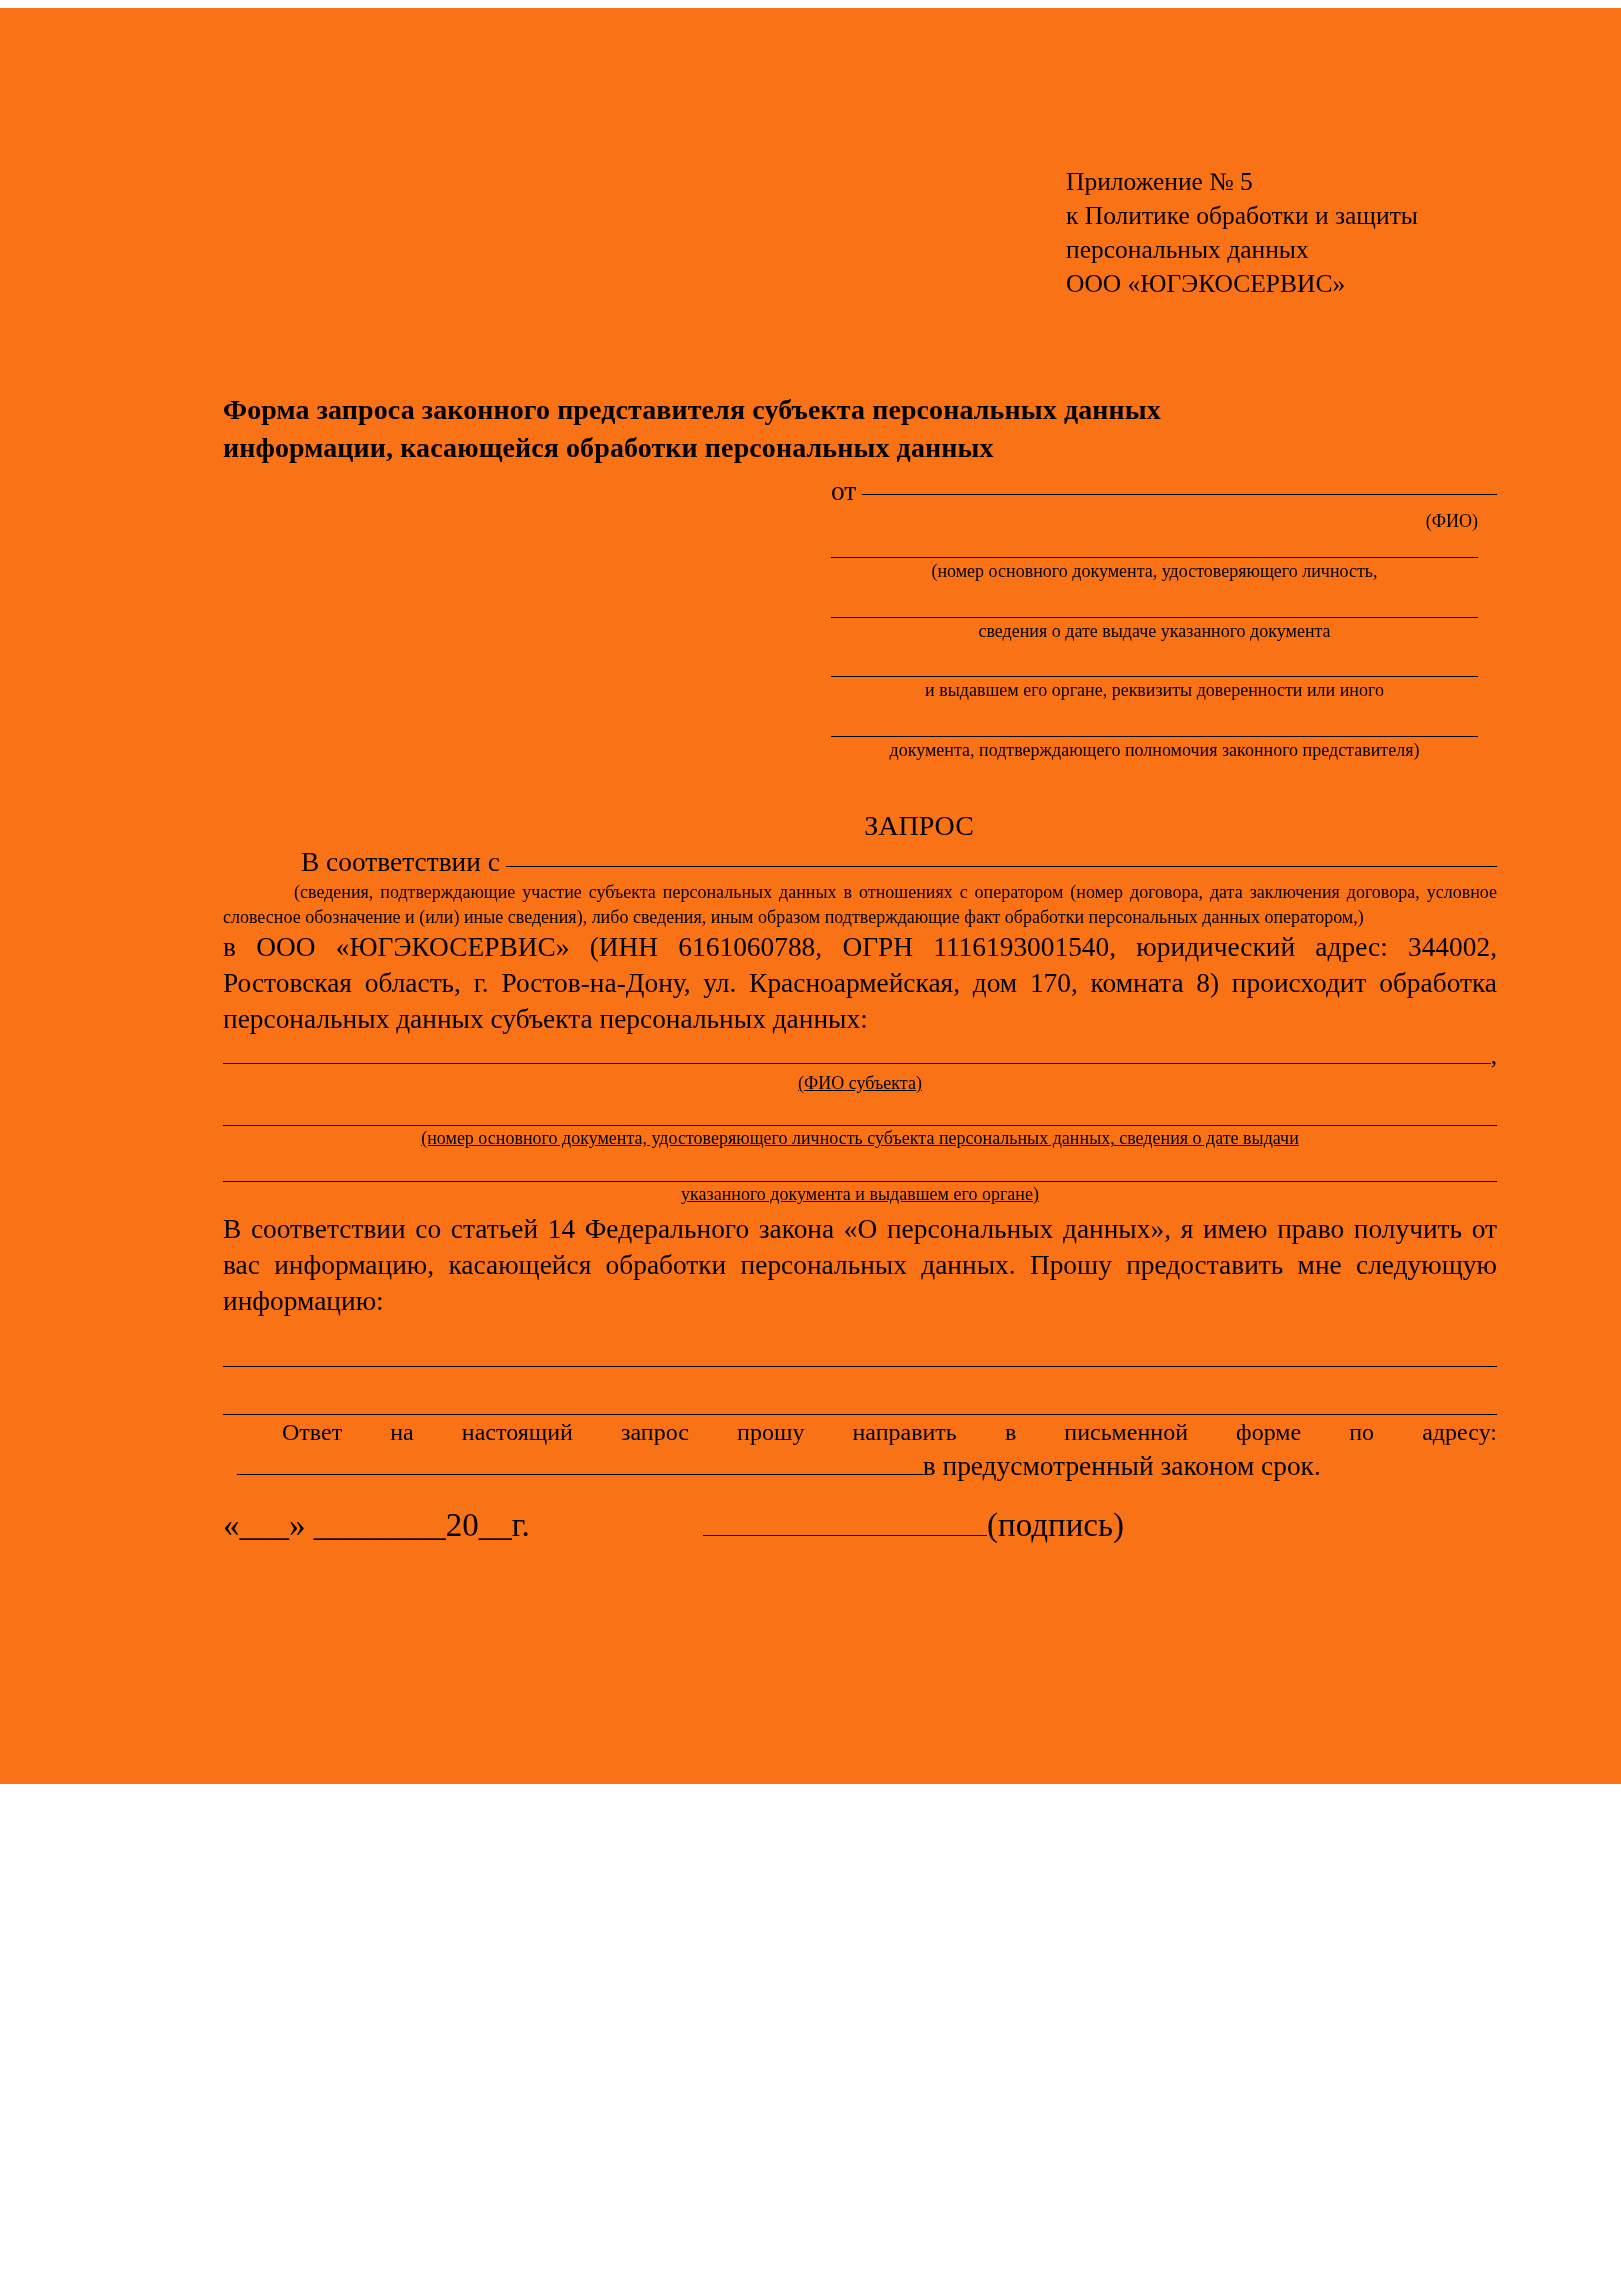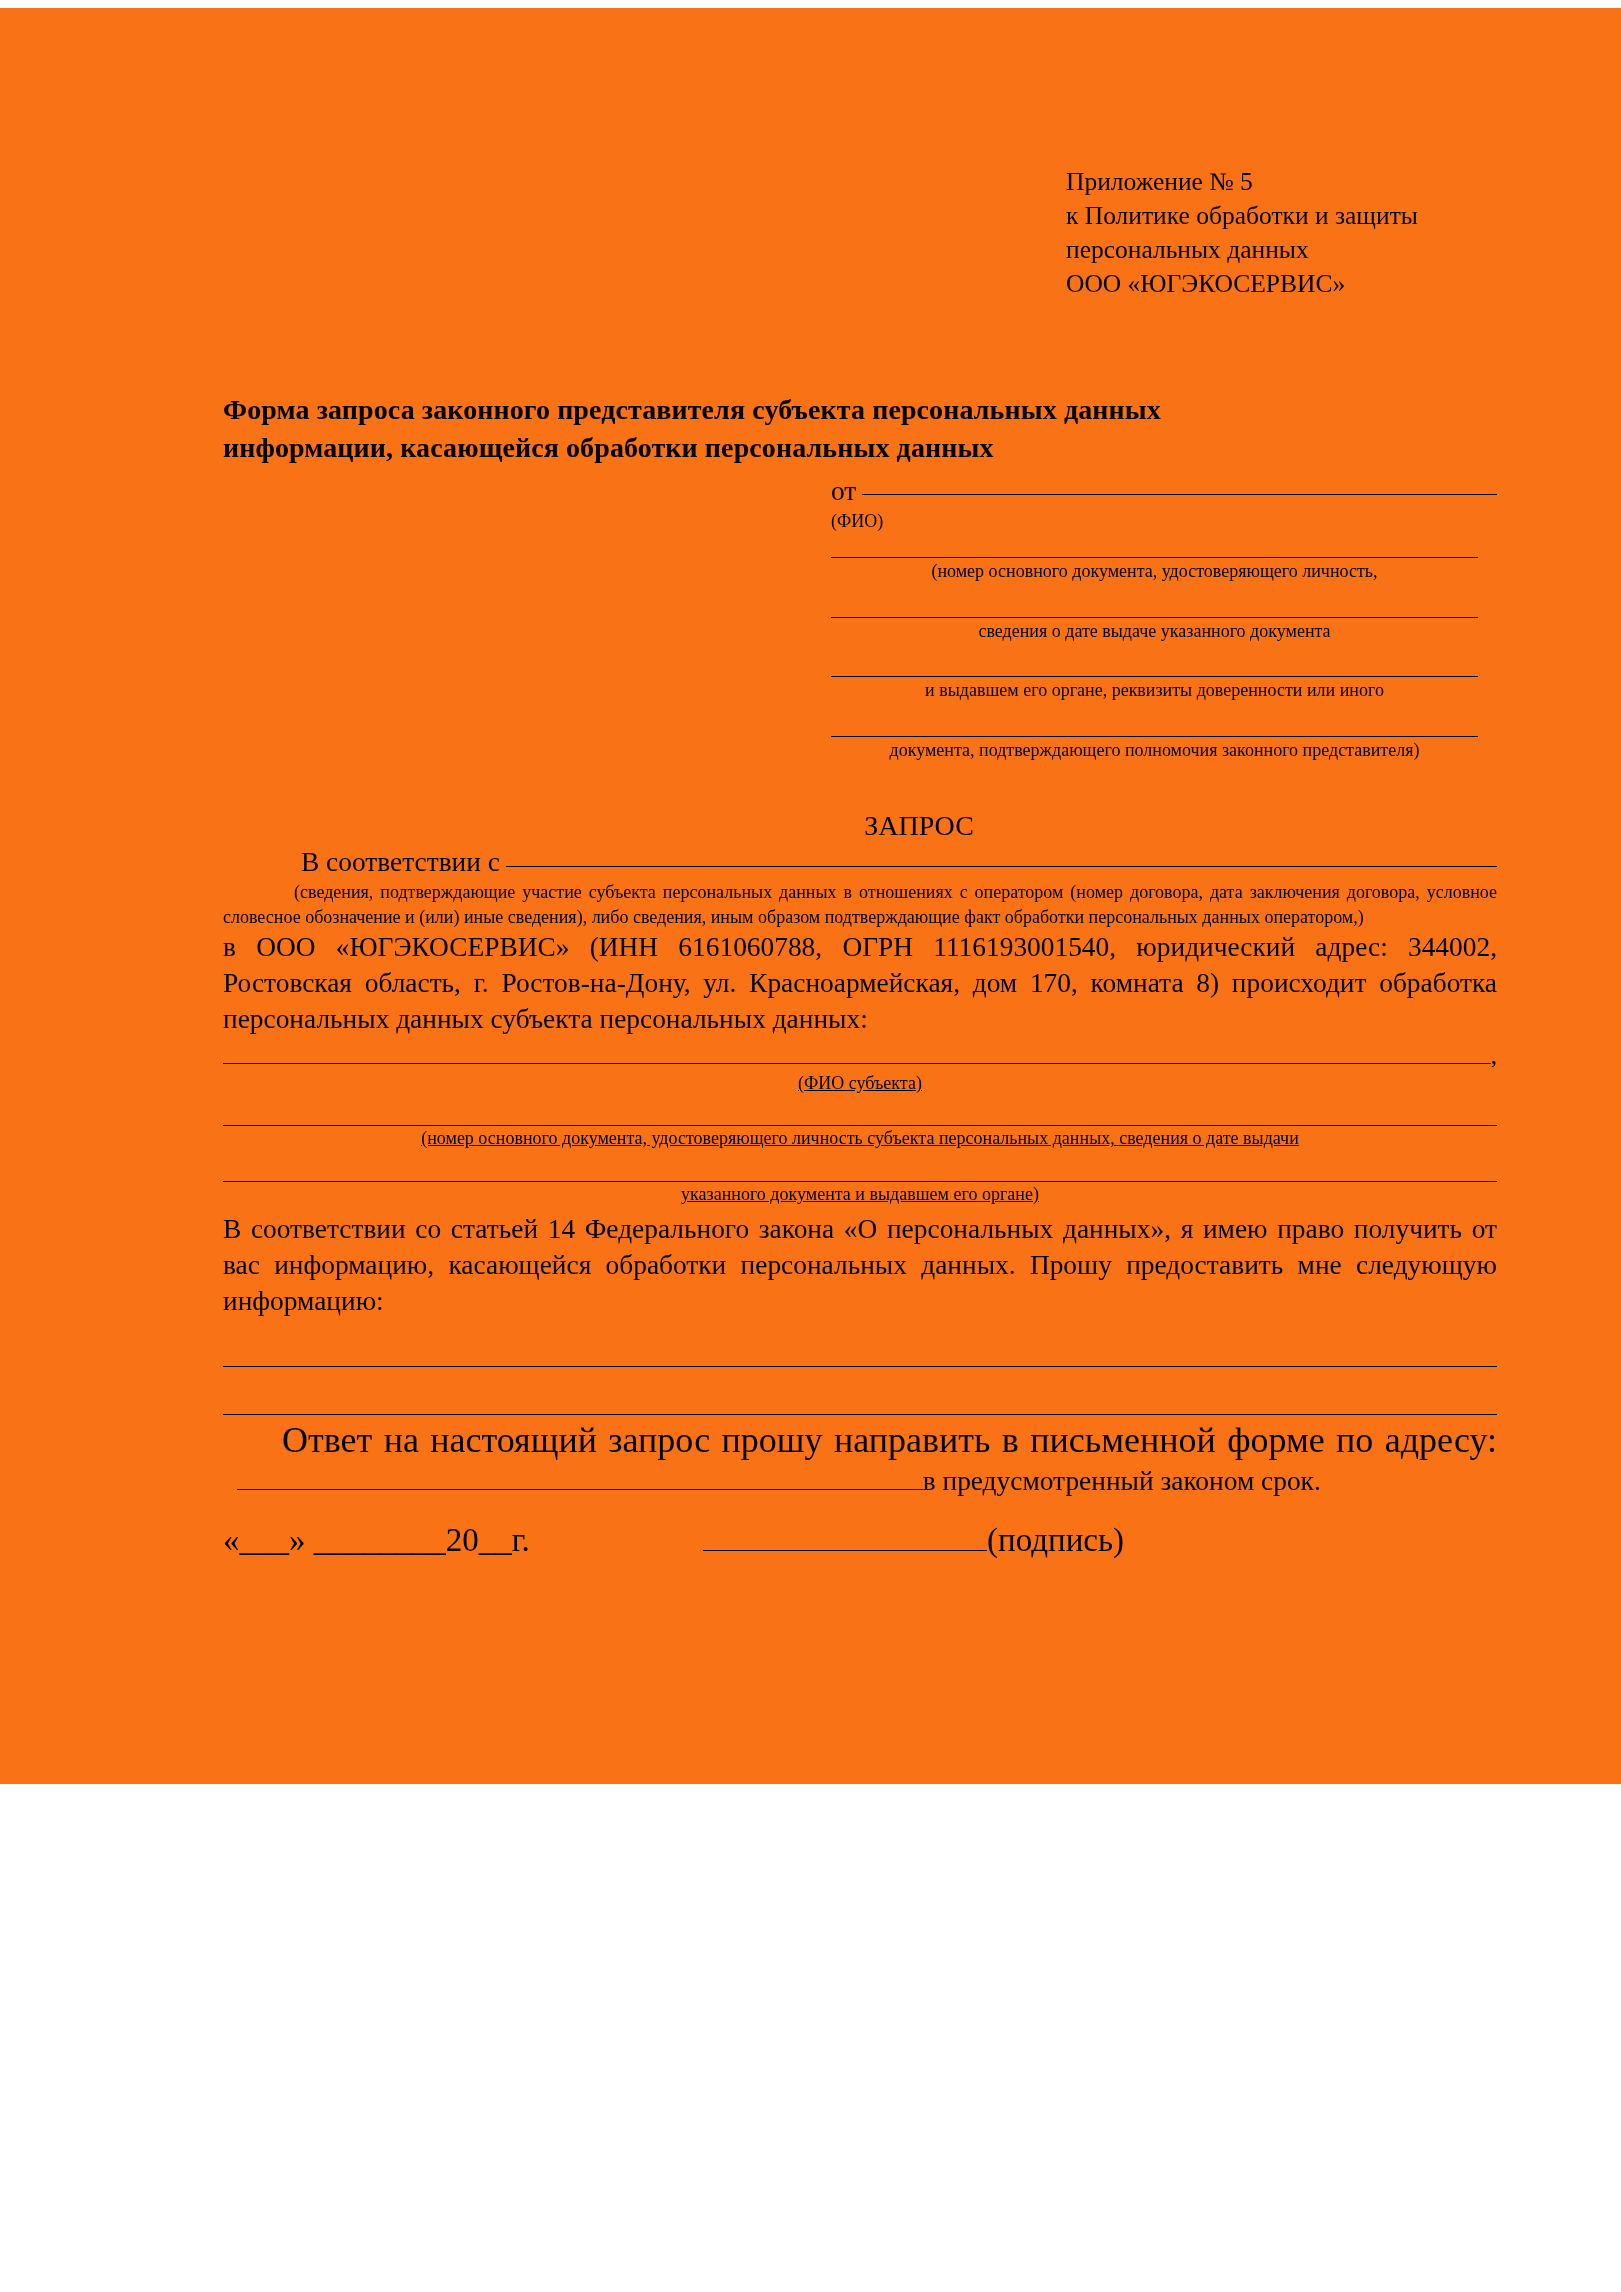--- a/index.html
+++ b/index.html
@@ -64,21 +64,21 @@
   .rule {
     border-bottom: 1.6px solid #000;
     flex: 1 1 auto;
     height: 0;
     position: relative;
     top: -4.9px;
     margin-left: 5.9px;
   }
   .caption {
     font-size: 18px;
-    text-align: left;
+    text-align: right;
   }
   .cap-fio { margin-left: 608px; width: 647px; margin-top: 3.9px; }
 
   .field-line {
     margin-left: 608px;
     width: 647px;
     border-bottom: 1.6px solid #000;
     height: 25.5px;
   }
   .field-cap {
@@ -140,21 +140,21 @@
     align-items: baseline;
     font-size: 25.5px;
   }
   .rule-with-comma .r {
     border-bottom: 1.6px solid #000;
     flex: 1 1 auto;
     height: 25.5px;
   }
 
   .answer-row {
-    font-size: 36px;
+    font-size: 24px;
     text-align: justify;
     margin-top: 3.9px;
     text-indent: 59px;
   }
   .addr-row {
     display: flex;
     align-items: baseline;
     font-size: 27.4px;
     margin-top: 2px;
   }

